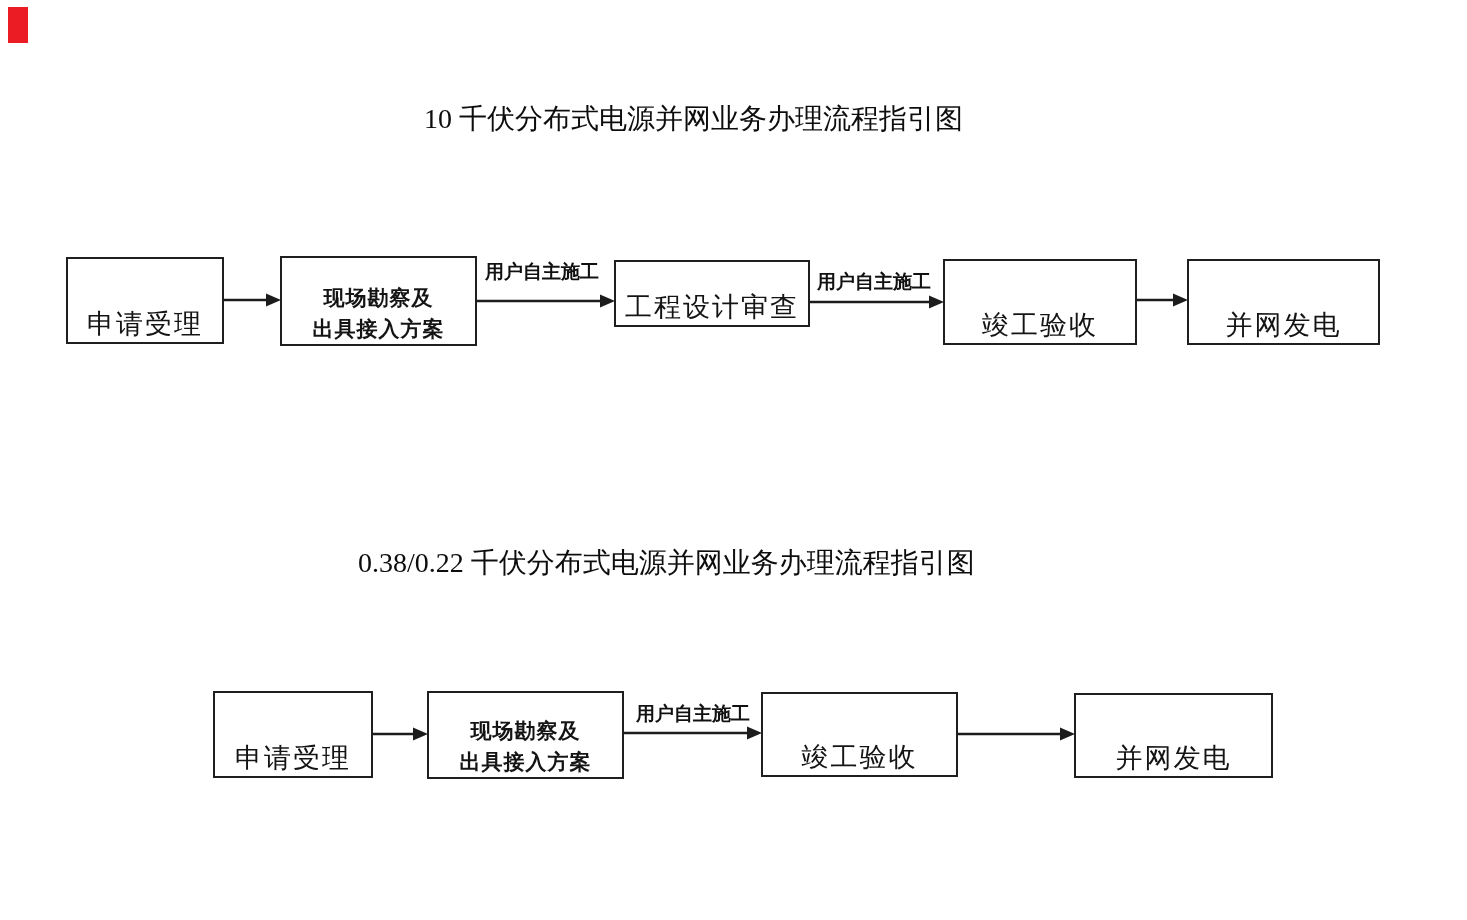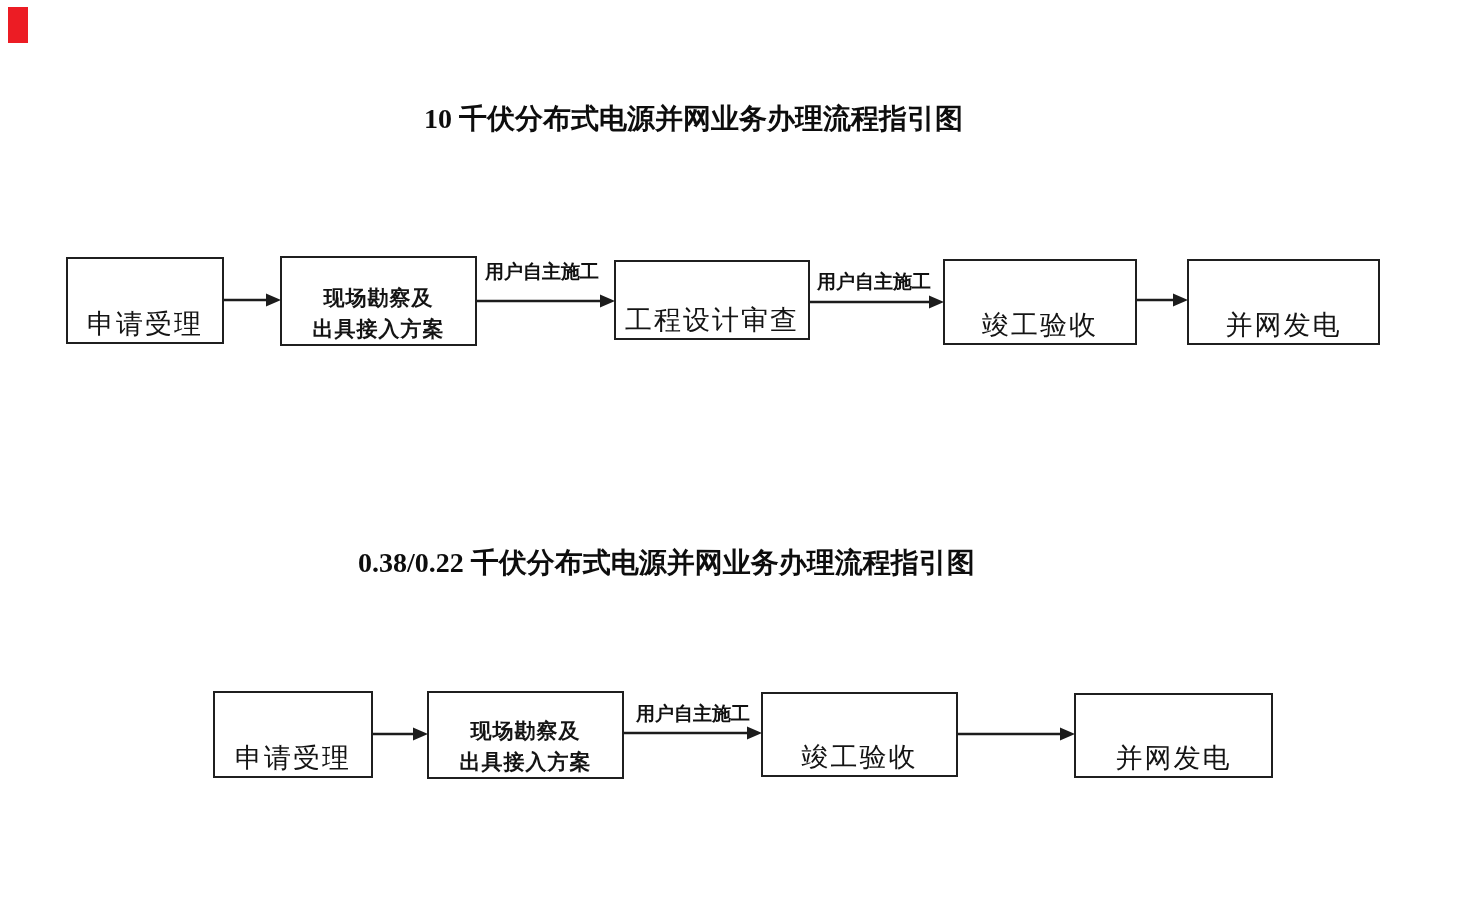--- a/index.html
+++ b/index.html
@@ -11,21 +11,21 @@
     font-family:"Liberation Serif","DejaVu Serif",serif;
     color:#151515;
   }
   .corner-mark{
     position:absolute;left:8px;top:7px;width:20px;height:36px;
     background:#ec1c24;
   }
   .title{
     position:absolute;
     font-family:"Liberation Serif","DejaVu Serif",serif;
-    font-weight:bold;
+    font-weight:normal;
     font-size:28px;
     line-height:1.2;
     white-space:nowrap;
     color:#0d0d0d;
   }
   .title1{left:424px;top:102px;}
   .title2{left:358px;top:537px;margin-top:9px;}
   .node{
     position:absolute;
     border:2.5px solid #1f1f1f;
@@ -71,21 +71,21 @@
 
   <div class="node" style="left:66px;top:257px;width:158px;height:87px">
     <span class="node-label">申请受理</span>
   </div>
 
   <div class="node" style="left:280px;top:256px;width:197px;height:90px">
     <span class="node-label small">现场勘察及
 出具接入方案</span>
   </div>
 
-  <div class="node" style="left:614px;top:260px;width:196px;height:80px">
+  <div class="node" style="left:614px;top:260px;width:196px;height:67px">
     <span class="node-label">工程设计审查</span>
   </div>
 
   <div class="node" style="left:943px;top:259px;width:194px;height:86px">
     <span class="node-label">竣工验收</span>
   </div>
 
   <div class="node" style="left:1187px;top:259px;width:193px;height:86px">
     <span class="node-label">并网发电</span>
   </div>

